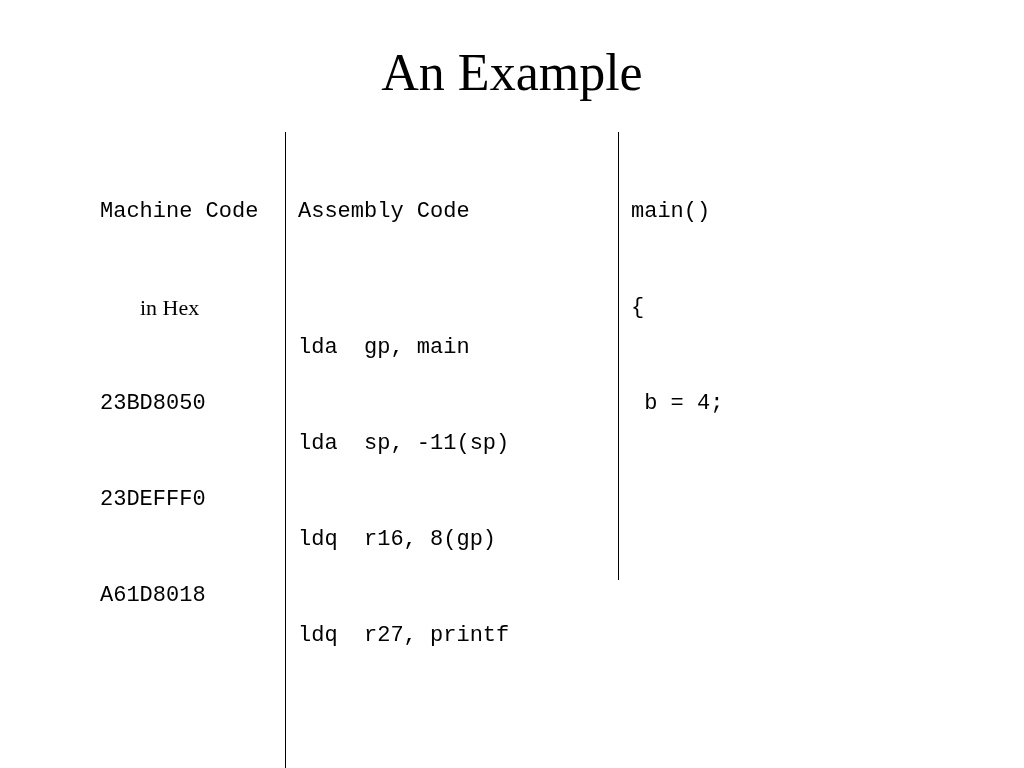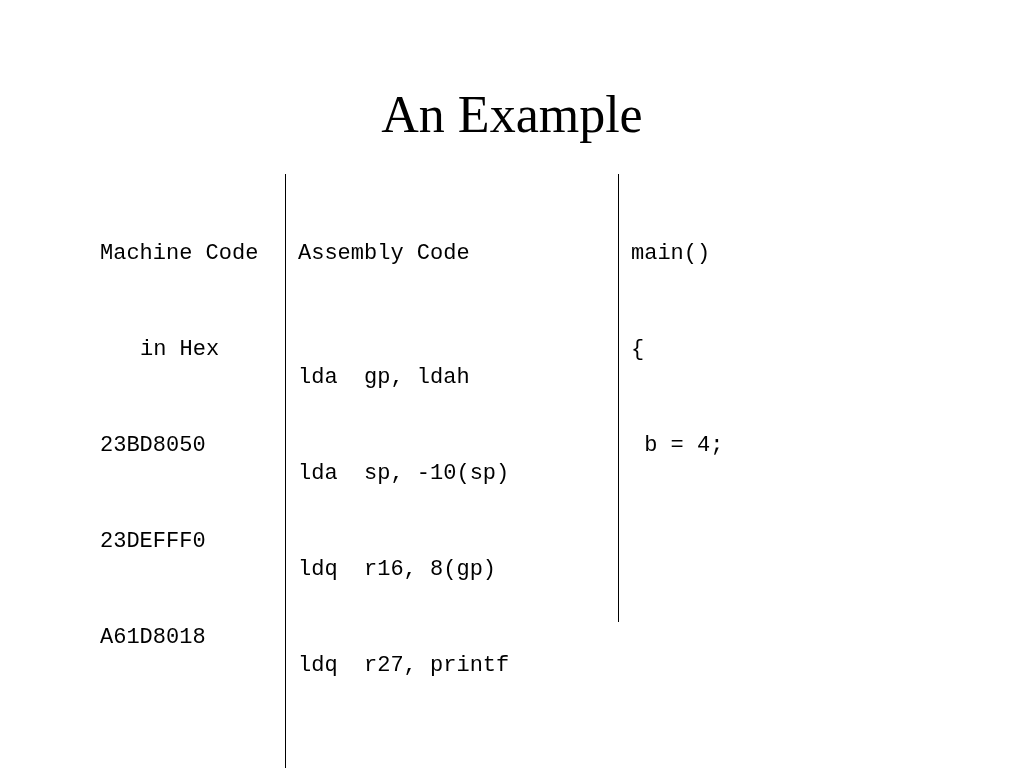--- a/index.html
+++ b/index.html
@@ -8,21 +8,21 @@
     width: 1024px;
     height: 768px;
     background: #ffffff;
     color: #000000;
     font-family: "Times New Roman", Times, serif;
   }
   .slide {
     width: 1024px;
     height: 763px;
     box-sizing: border-box;
-    padding-top: 85px;
+    padding-top: 43px;
   }
   .title {
     text-align: center;
     font-size: 52px;
     font-weight: normal;
     margin: 0 0 30px 0;
   }
   .columns {
     display: flex;
     flex-direction: row;
@@ -32,23 +32,23 @@
   .col {
     font-family: "Courier New", Courier, monospace;
     font-size: 22px;
     line-height: 32px;
     white-space: pre;
   }
   .col1 { width: 185px; }
   .col2 { width: 320px; border-left: 1px solid #000; padding-left: 12px; }
   .col3 { width: 330px; border-left: 1px solid #000; padding-left: 12px; }
   .header-line { }
-  .sub-line { padding-left: 40px; }
+  .sub-line { padding-left: 40px; font-family: Liberation Serif, serif; }
   .line { }
-  .col2 .header-line, .col3 .header-line { margin-bottom: 28px; } 
+  .col2 .header-line, .col3 .header-line { margin-bottom: 40px; } 
   
 </style>
 </head>
 <body>
 
 <div class="slide">
   <h1 class="title">An Example</h1>
 
   <div class="columns">
 
@@ -65,22 +65,22 @@
       
       
       
       
       
       
     </div>
 
     <div class="col col2">
       <div class="header-line">Assembly Code</div>
-      <div class="line">lda  gp, ldah</div>
-      <div class="line">lda  sp, -10(sp)</div>
+      <div class="line">lda  gp, main</div>
+      <div class="line">lda  sp, -11(sp)</div>
       <div class="line">ldq  r16, 8(gp)</div>
       <div class="line">ldq  r27, printf</div>
       
       
       
       
       
       
       
       

